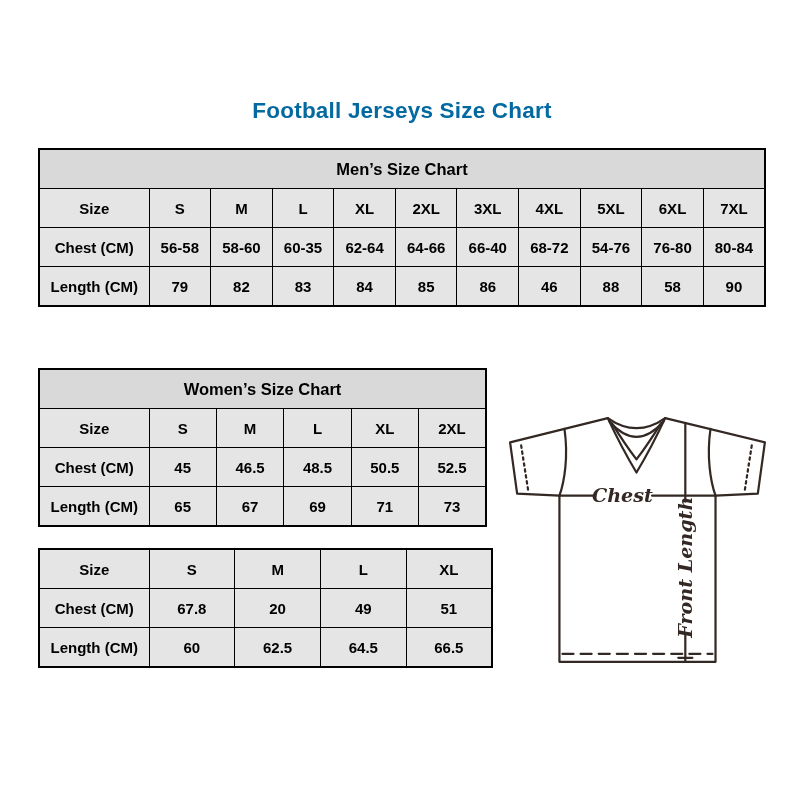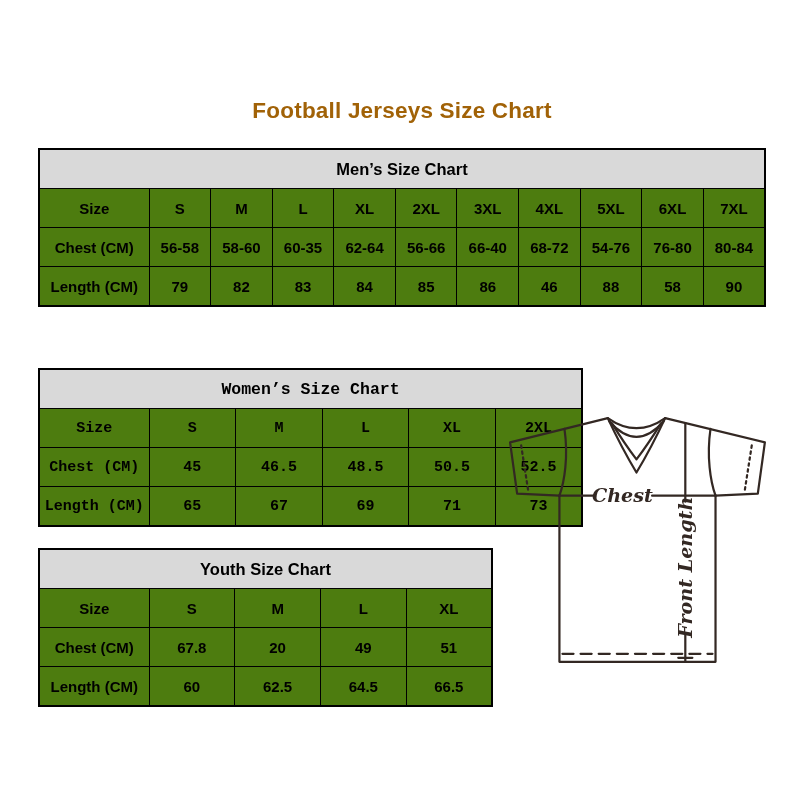--- a/index.html
+++ b/index.html
@@ -9,47 +9,47 @@
     font-family: "Liberation Sans", sans-serif;
     position: relative;
     overflow: hidden;
   }
   .page-title {
     position: absolute;
     left: 38px; top: 98px; width: 728px;
     text-align: center;
     font-size: 22.5px;
     font-weight: bold;
-    color: #a16207;
+    color: #0369a1;
     letter-spacing: 0.2px;
   }
   table.size-table {
     position: absolute;
     border-collapse: collapse;
     table-layout: fixed;
     border: 2px solid #000000;
-    background: #4d7c0f;
+    background: #e5e5e5;
   }
   table.size-table td {
     border: 1.5px solid #000000;
     text-align: center;
     vertical-align: middle;
     font-weight: bold;
     font-size: 15px;
     color: #000000;
     padding: 0;
     height: 38px;
     overflow: hidden;
   }
   table.size-table td.section-header {
     background: #d9d9d9;
     font-size: 16.5px;
   }
   #mens-table   { left: 38px; top: 148px; width: 728px; }
-  #womens-table { left: 38px; top: 368px; width: 545px; font-family: Liberation Mono, monospace; }
+  #womens-table { left: 38px; top: 368px; width: 449px; }
   #youth-table  { left: 38px; top: 548px; width: 455px; }
   #mens-table   col.label-col { width: 110px; }
   #womens-table col.label-col { width: 110px; }
   #youth-table  col.label-col { width: 110px; }
   #jersey-figure {
     position: absolute;
     left: 503px; top: 396px;
     width: 276px; height: 284px;
   }
   .jersey-stroke {
@@ -101,21 +101,21 @@
       <td>5XL</td>
       <td>6XL</td>
       <td>7XL</td>
     </tr>
     <tr>
       <td>Chest (CM)</td>
       <td>56-58</td>
       <td>58-60</td>
       <td>60-35</td>
       <td>62-64</td>
-      <td>56-66</td>
+      <td>64-66</td>
       <td>66-40</td>
       <td>68-72</td>
       <td>54-76</td>
       <td>76-80</td>
       <td>80-84</td>
     </tr>
     <tr>
       <td>Length (CM)</td>
       <td>79</td>
       <td>82</td>
@@ -174,23 +174,20 @@
 <table class="size-table" id="youth-table">
   <colgroup>
     <col class="label-col">
     <col>
       <col>
       <col>
       <col>
   </colgroup>
   <tbody>
     <tr>
-      <td colspan="5" class="section-header">Youth Size Chart</td>
-    </tr>
-    <tr>
       <td>Size</td>
       <td>S</td>
       <td>M</td>
       <td>L</td>
       <td>XL</td>
     </tr>
     <tr>
       <td>Chest (CM)</td>
       <td>67.8</td>
       <td>20</td>

